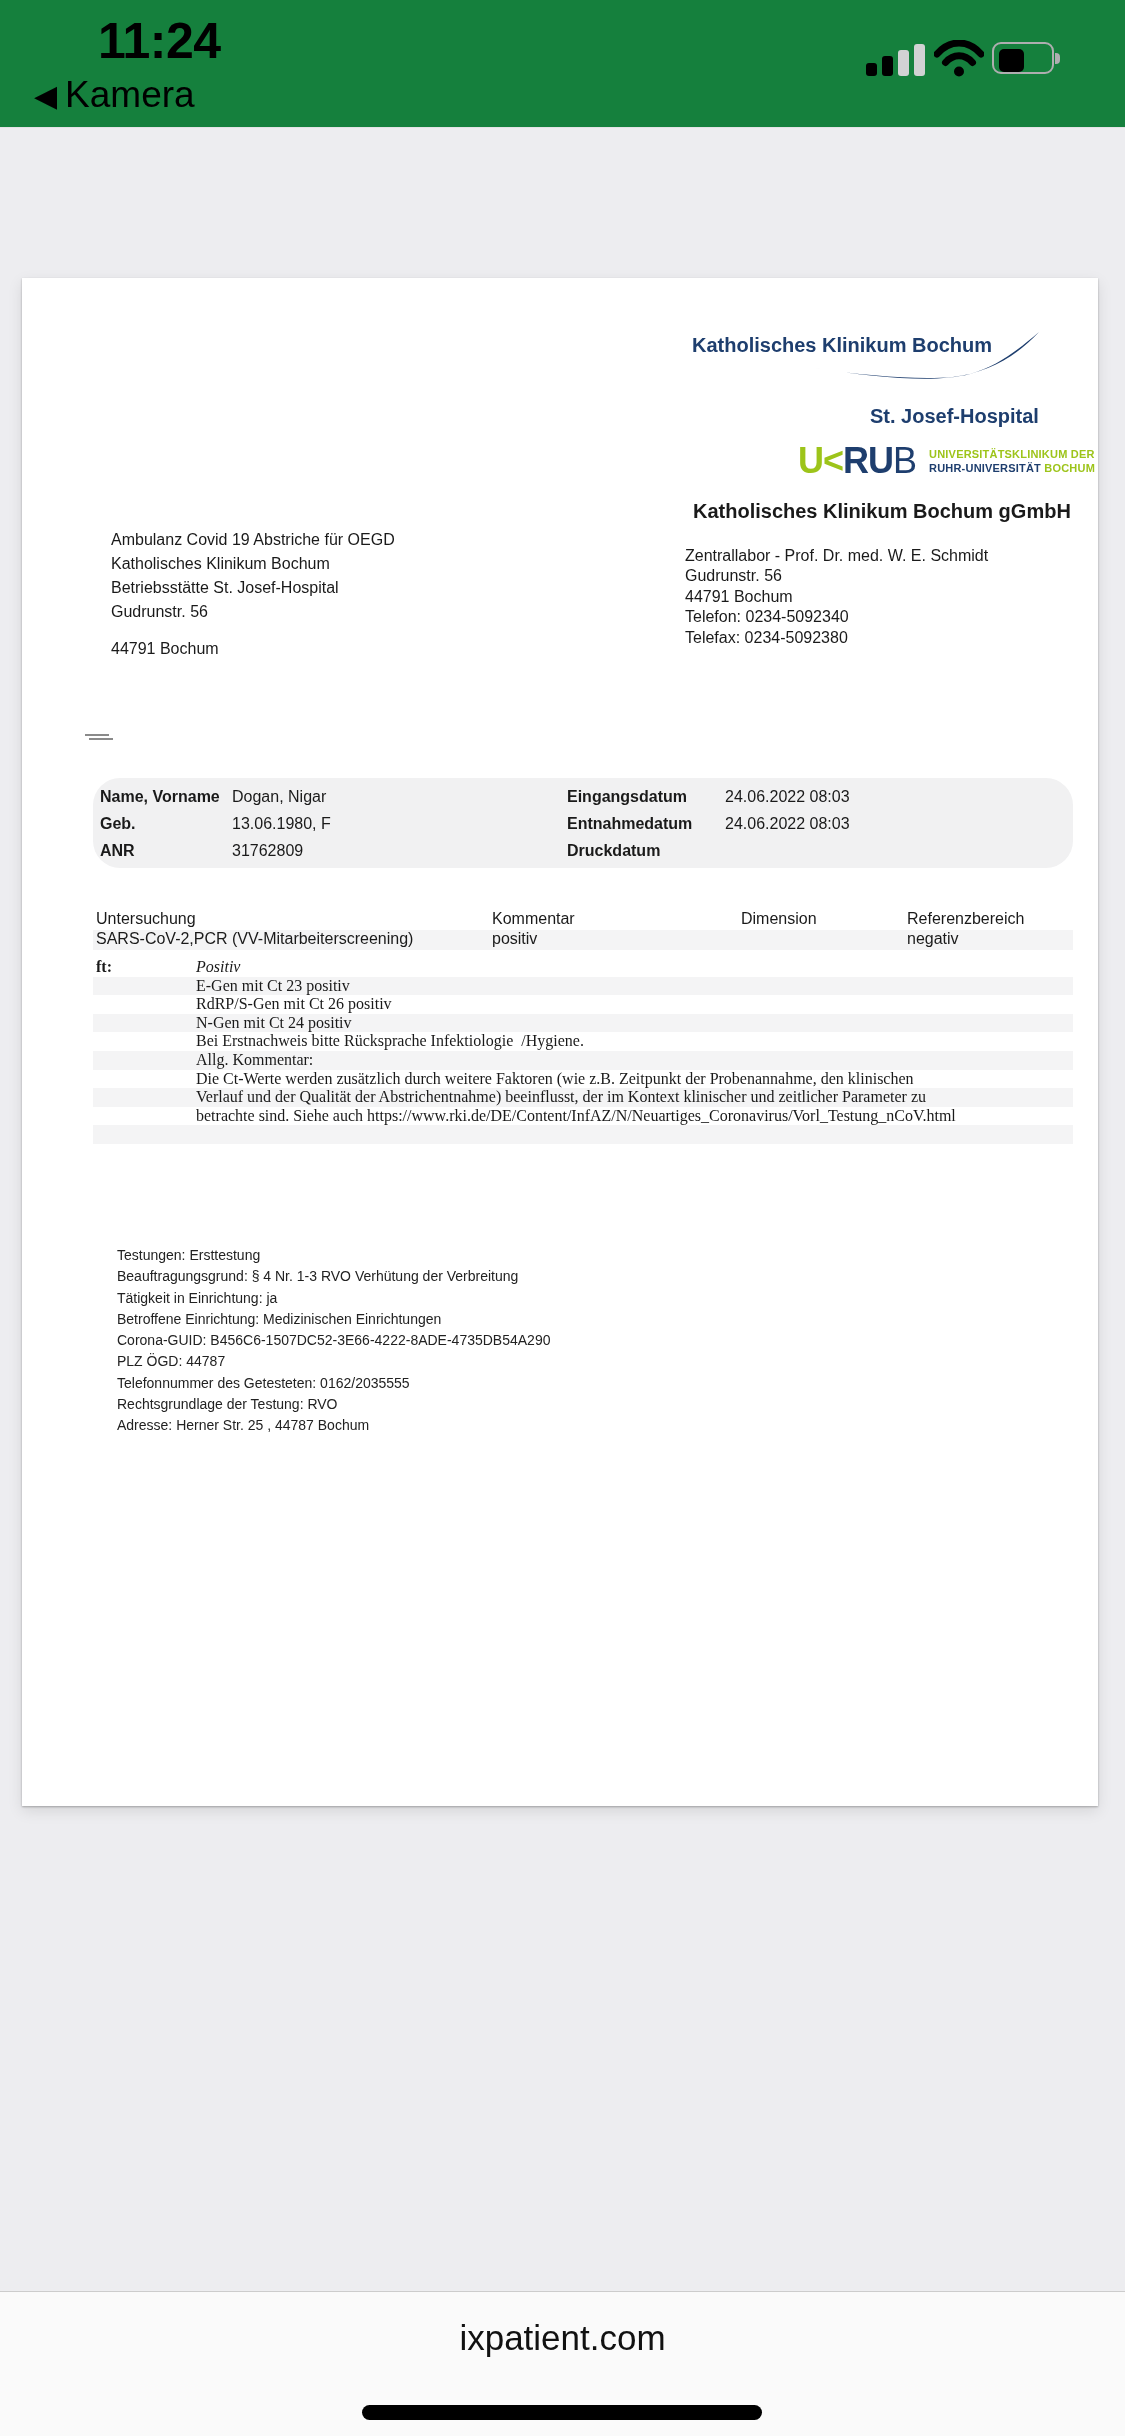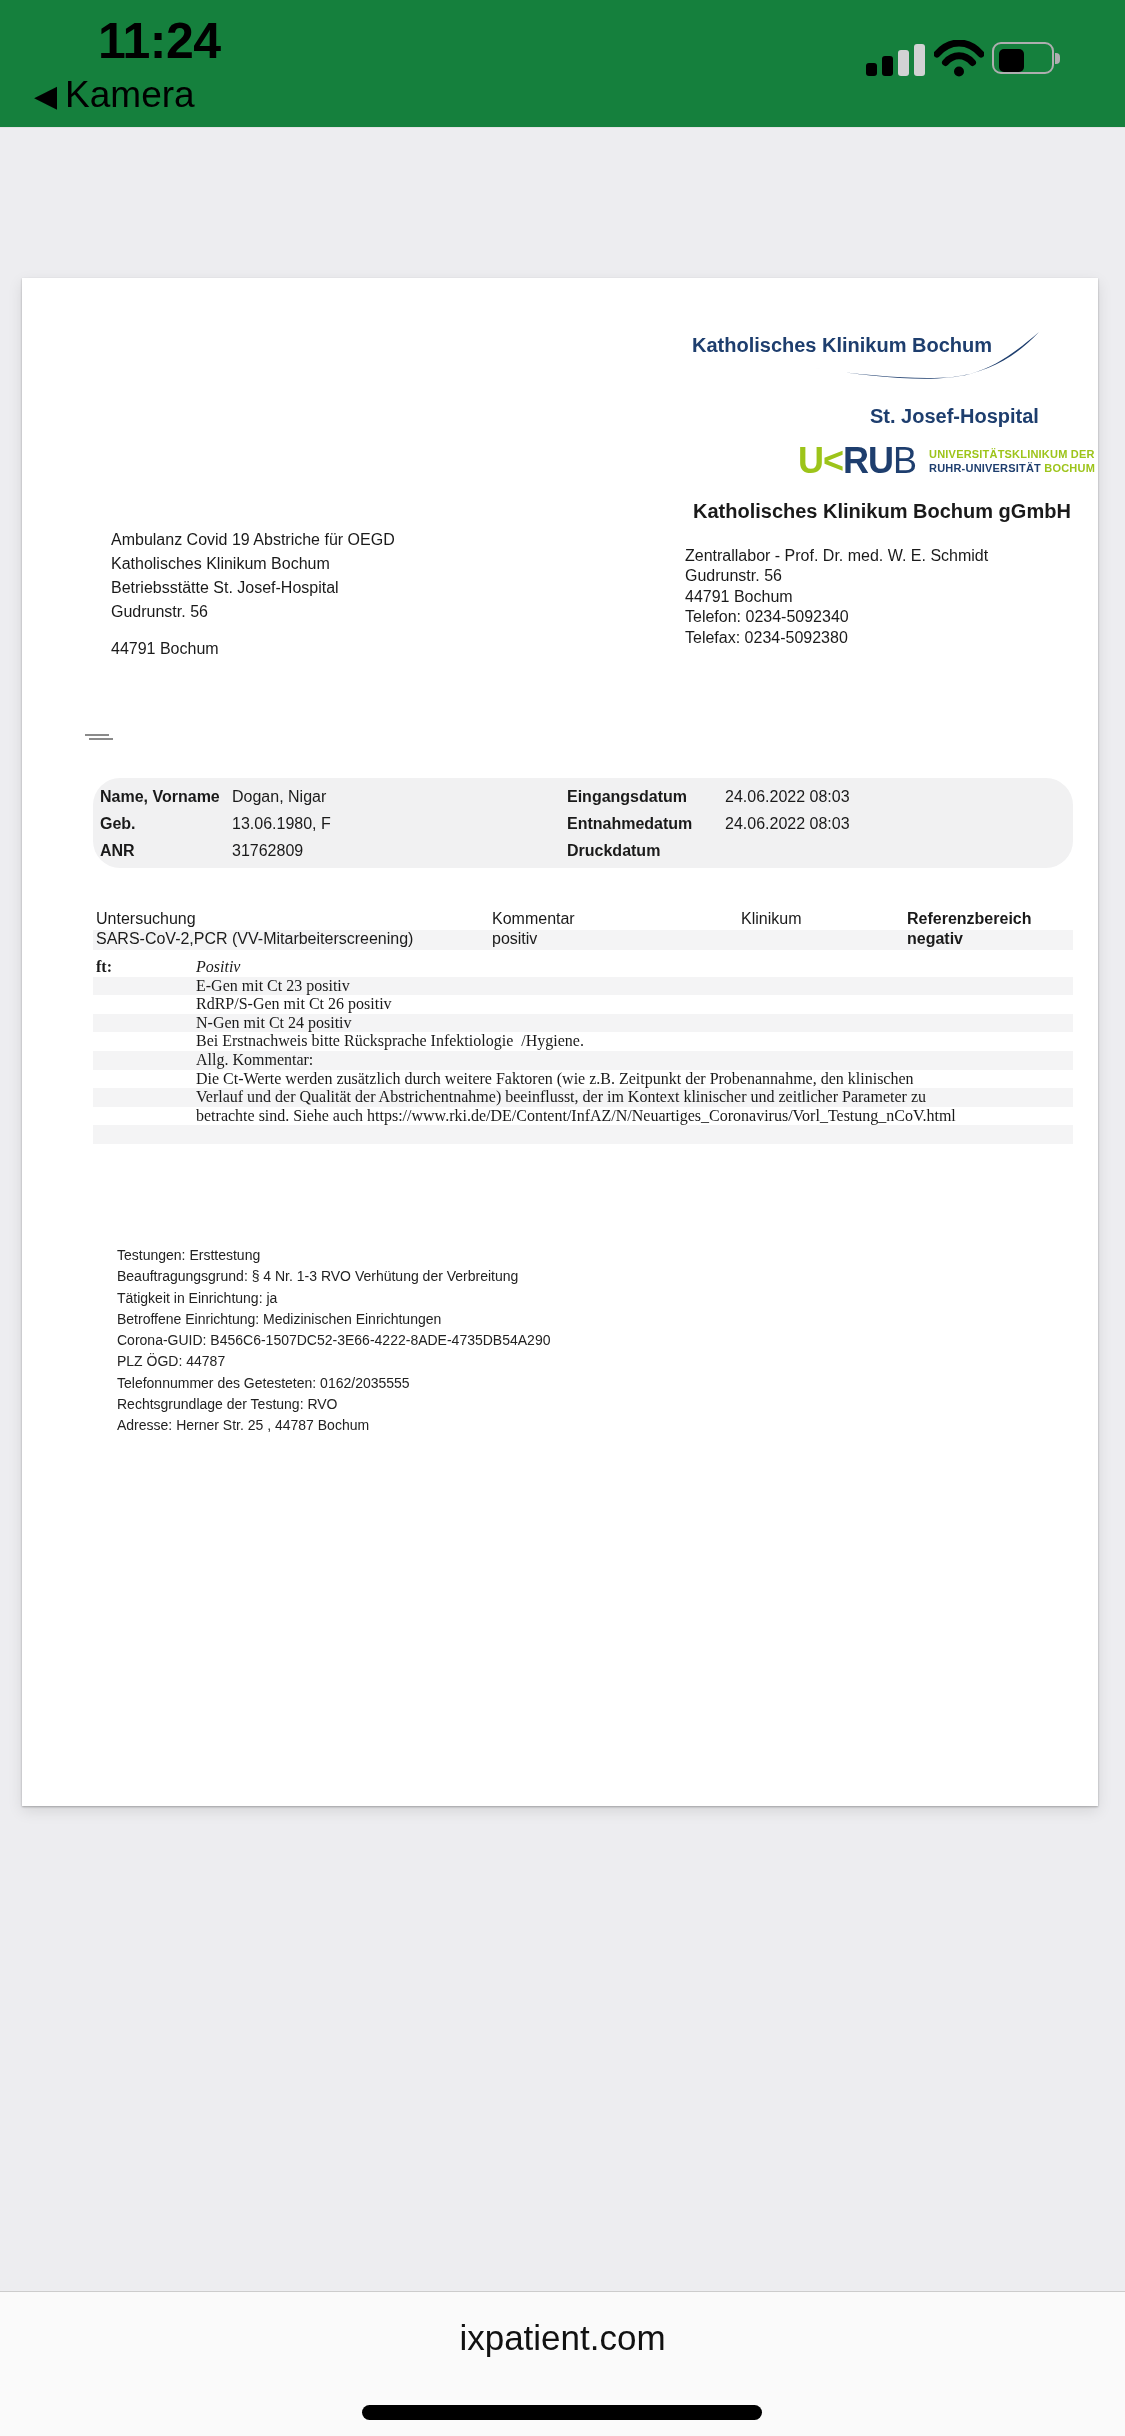--- a/index.html
+++ b/index.html
@@ -61,21 +61,21 @@
   .p-row .l1 { position:absolute; left:7px;  font-weight:700; }
   .p-row .v1 { position:absolute; left:139px; }
   .p-row .l2 { position:absolute; left:474px; font-weight:700; }
   .p-row .v2 { position:absolute; left:632px; }
   
   .res-header { left:0; top:632px; width:100%; height:20px; font-size:16px; }
   .res-row    { left:71px; top:652px; width:980px; height:20px; background:#f4f4f5; font-size:16px; }
   .col-u { position:absolute; left:74px; }
   .col-e { position:absolute; left:470px; }
   .col-d { position:absolute; left:719px; }
-  .col-r { position:absolute; left:885px;font-weight:bold; }
+  .col-r { position:absolute; left:885px; }
   .res-row .col-u, .res-row .col-e, .res-row .col-d, .res-row .col-r { top:0; }
   .res-row .col-u { left:3px;text-align:center; } .res-row .col-e { left:399px; } .res-row .col-d { left:648px; } .res-row .col-r { left:814px; }
   .crows { left:71px; top:680px; width:980px; }
   .crow { position:relative; width:980px; height:18.6px; font-size:16px; line-height:18.6px;font-family:Liberation Serif, serif; }
   .crow.shade { background:#f4f4f5; }
   .crow .ft { position:absolute; left:3px; font-weight:700; }
   .crow .txt { position:absolute; left:103px; white-space:pre; }
   .crow .txt.italic { font-style:italic; }
   
   .meta { left:95px; top:967px; font-size:14px; line-height:21.3px; color:#222; }
@@ -171,21 +171,21 @@
       <span class="l1">ANR</span>
       <span class="v1">31762809</span>
       <span class="l2">Druckdatum</span>
       <span class="v2"></span>
     </div>
   </div>
 
   <div class="abs res-header">
     <span class="col-u">Untersuchung</span>
     <span class="col-e">Kommentar</span>
-    <span class="col-d">Klinikum</span>
+    <span class="col-d">Dimension</span>
     <span class="col-r">Referenzbereich</span>
   </div>
   <div class="abs res-row">
     <span class="col-u">SARS-CoV-2,PCR (VV-Mitarbeiterscreening)</span>
     <span class="col-e">positiv</span>
     <span class="col-d"></span>
     <span class="col-r">negativ</span>
   </div>
 
   <div class="abs crows">

